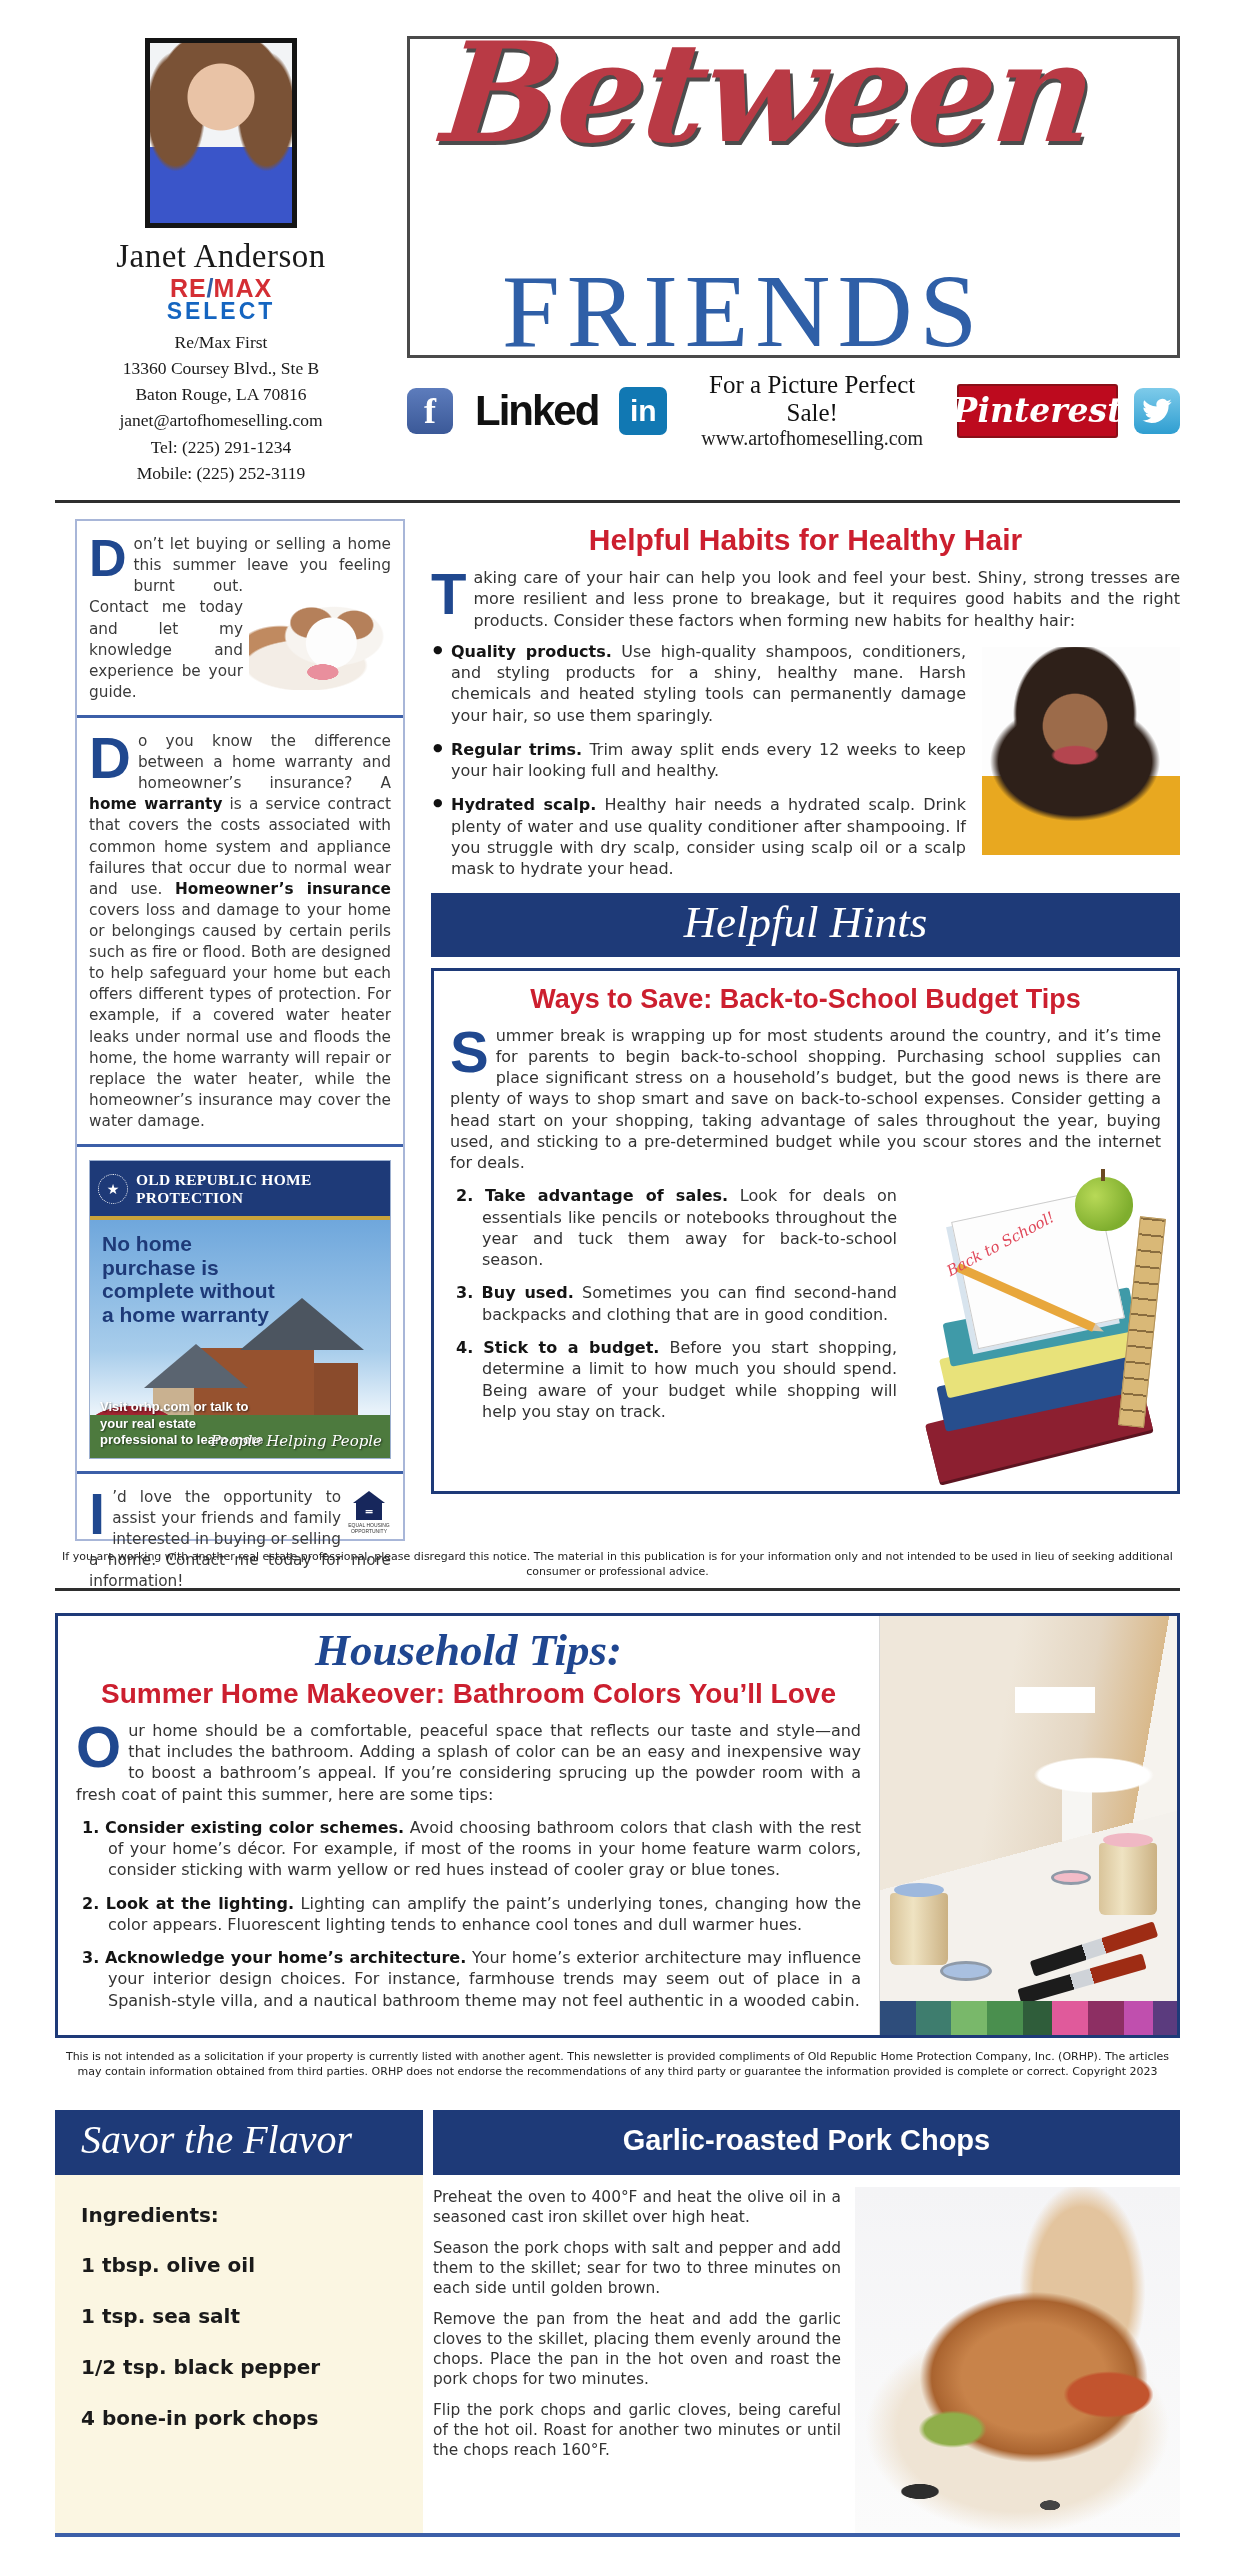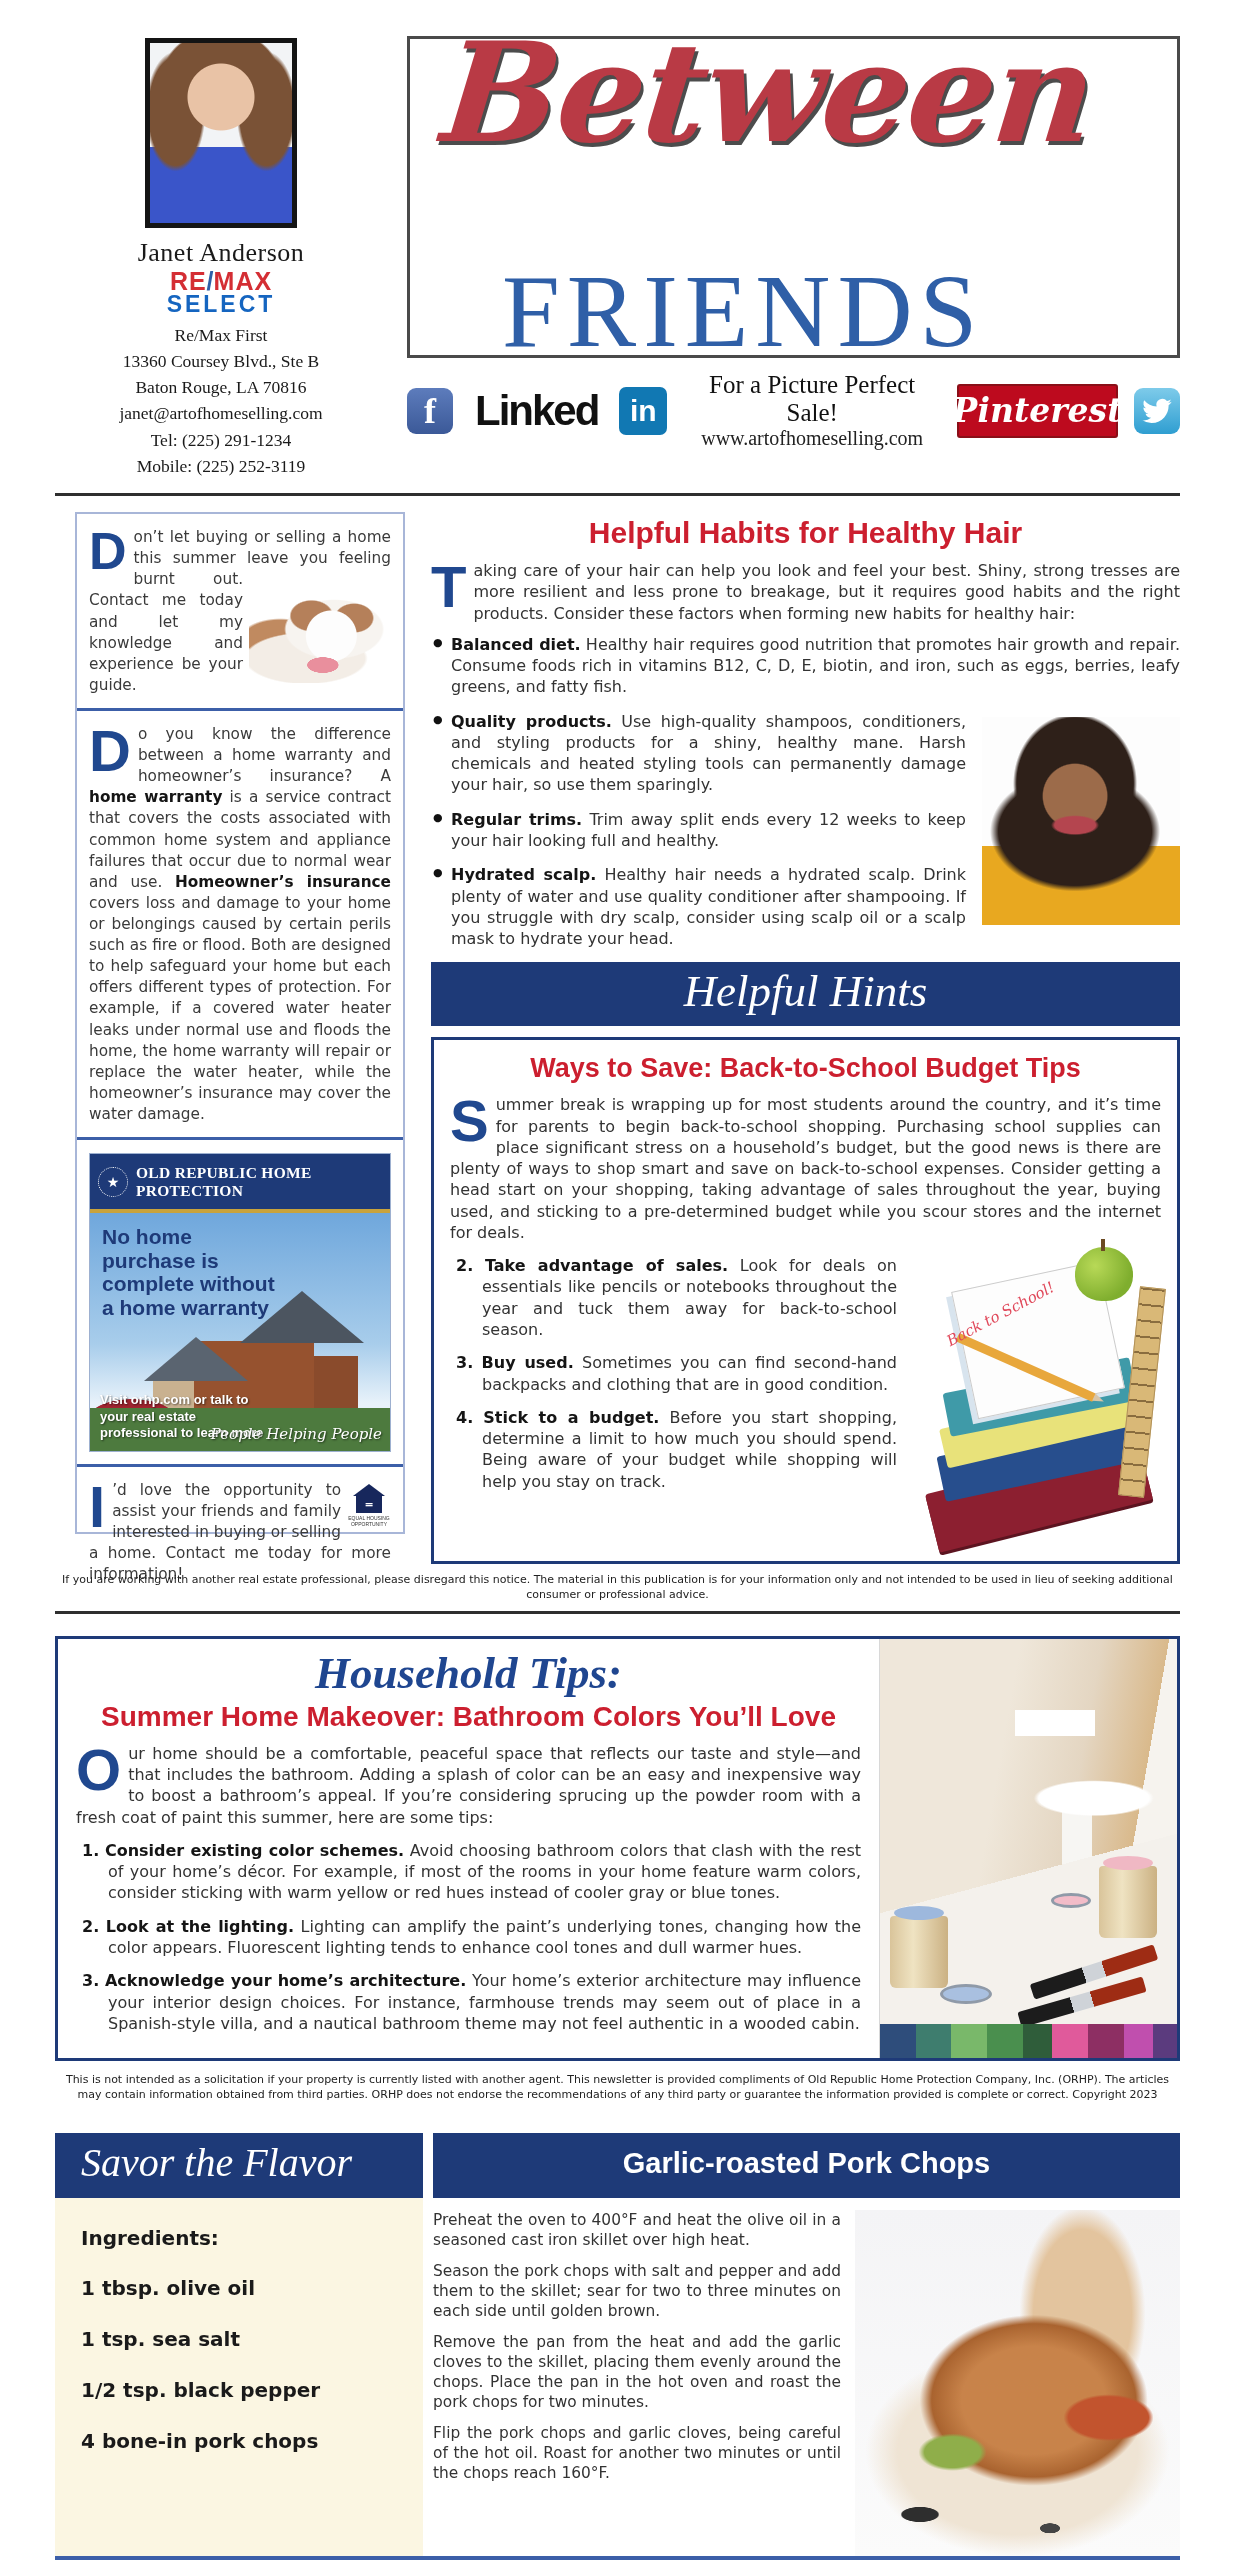--- a/index.html
+++ b/index.html
@@ -11,21 +11,21 @@
   .hdr { display:flex; gap:20px; padding:36px 55px 0 55px; }
   .agent-card { width:332px; text-align:center; font-family:"Liberation Serif",serif; color:#1a1a1a; flex:none; }
   .photo-frame { width:152px; height:190px; border:5px solid #141414; margin:2px auto 10px; 
     background:
       radial-gradient(circle 34px at 50% 30%, #e9c3a6 97%, transparent 100%),
       radial-gradient(ellipse 58px 44px at 50% 17%, #7a5236 96%, transparent 100%),
       radial-gradient(ellipse 30px 60px at 18% 38%, #7a5236 90%, transparent 100%),
       radial-gradient(ellipse 30px 60px at 82% 38%, #7a5236 90%, transparent 100%),
       linear-gradient(180deg,#f2f4f6 58%, #3a55c9 58%);
   }
-  .agent-name { font-size:26px; font-weight:normal; letter-spacing:.5px;text-align:center; }
+  .agent-name { font-size:33px; font-weight:normal; letter-spacing:.5px;text-align:center; }
   .brand { font-family:"Liberation Sans",sans-serif; font-weight:bold; line-height:.95; margin:2px 0 6px; }
   .brand .re, .brand .max { color:#d42e34; font-size:25px; letter-spacing:1px; }
   .brand .slash { color:#2f5fa7; font-size:25px; }
   .brand .select { display:block; color:#1565c0; font-size:23px; letter-spacing:3px; }
   .agent-card p { font-size:17.5px; line-height:1.5; }
 
   .mast-col { flex:1; }
   .mast-box { border:3px solid #4a4a4a; height:322px; position:relative; overflow:hidden; background:#fff; }
   .word-between { position:absolute; top:-28px; left:34px; font-family:"DejaVu Serif",serif;
       font-style:italic; font-weight:bold; font-size:138px; color:#b93a45;
@@ -313,23 +313,20 @@
       </section>
     </aside>
 
     <section class="right-col">
       <h2 class="red-h hs-sub">Helpful Habits for Healthy Hair</h2>
       <div class="para">
         <span class="drop big">T</span><span>aking care of your hair can help you look and feel your best. Shiny, strong tresses are more resilient and less prone to breakage, but it requires good habits and the right products. Consider these factors when forming new habits for healthy hair:</span>
       </div>
 
       <div class="bullets">
-        <div class="bullet">
-          <span class="blead">Balanced diet.</span><span> Healthy hair requires good nutrition that promotes hair growth and repair. Consume foods rich in vitamins B12, C, D, E, biotin, and iron, such as eggs, berries, leafy greens, and fatty fish.</span>
-        </div>
         <div class="fig-woman"></div>
         <div class="bullet">
           <span class="blead">Quality products.</span><span> Use high-quality shampoos, conditioners, and styling products for a shiny, healthy mane. Harsh chemicals and heated styling tools can permanently damage your hair, so use them sparingly.</span>
         </div>
         <div class="bullet">
           <span class="blead">Regular trims.</span><span> Trim away split ends every 12 weeks to keep your hair looking full and healthy.</span>
         </div>
         <div class="bullet">
           <span class="blead">Hydrated scalp.</span><span> Healthy hair needs a hydrated scalp. Drink plenty of water and use quality conditioner after shampooing. If you struggle with dry scalp, consider using scalp oil or a scalp mask to hydrate your head.</span>
         </div>

